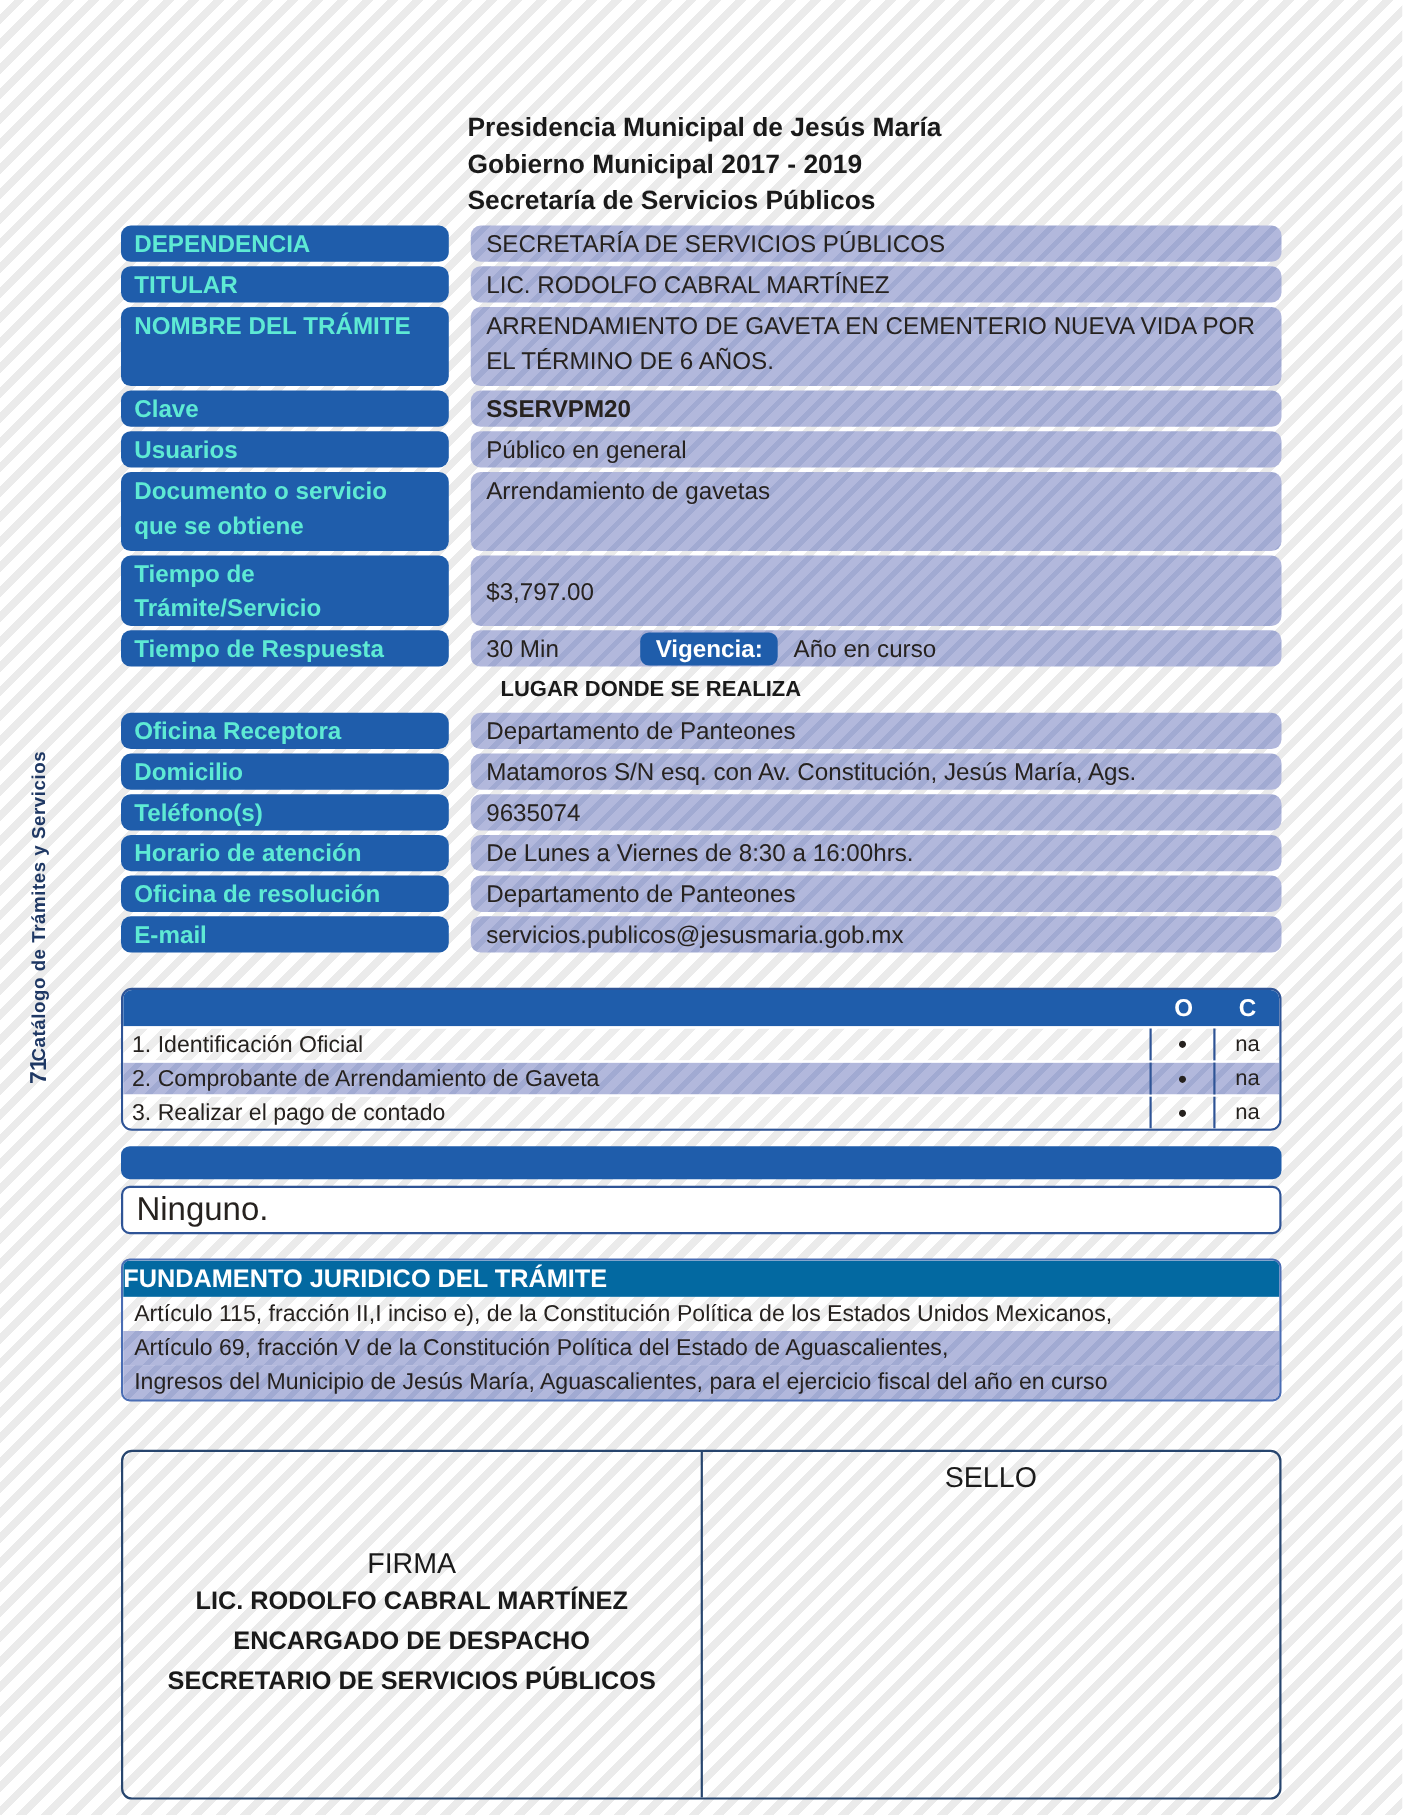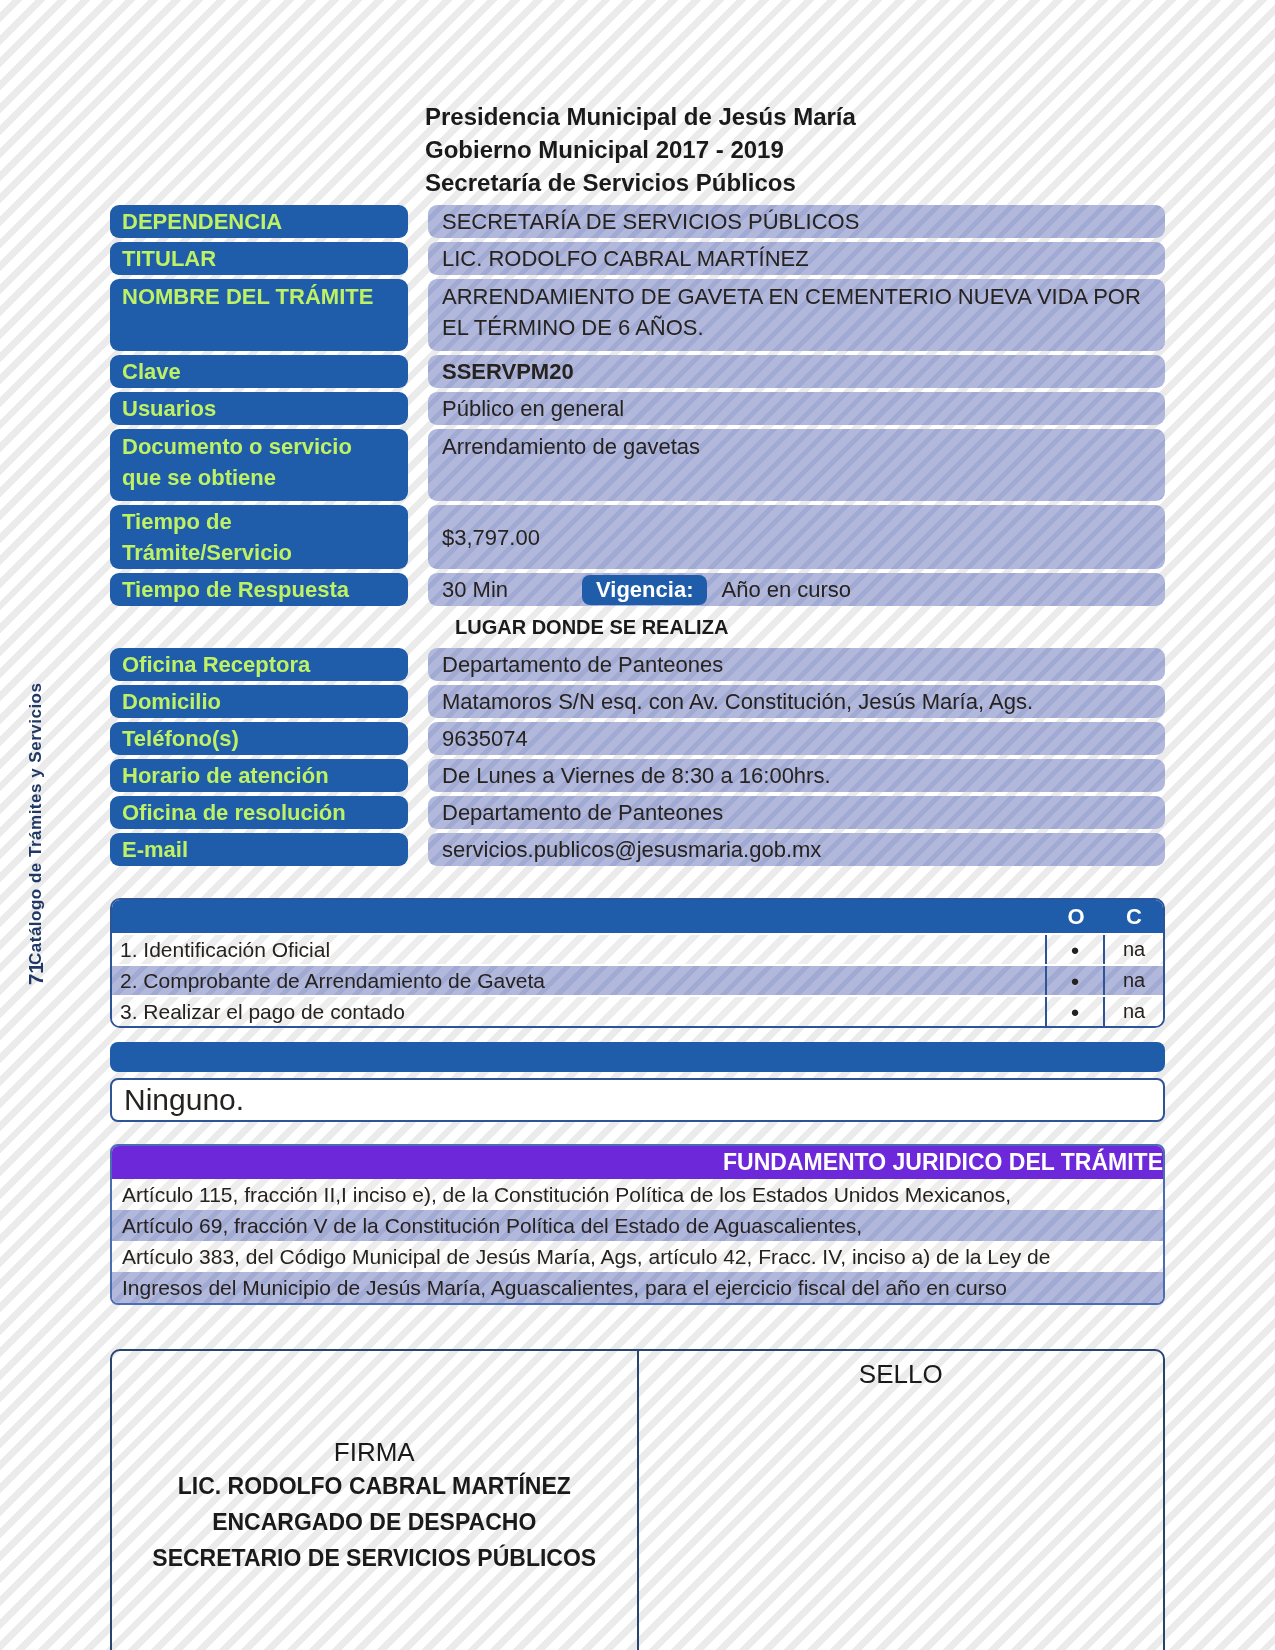--- a/index.html
+++ b/index.html
@@ -31,21 +31,21 @@
   
   .doc-header { position:absolute; left:425px; top:100px; }
   .doc-header div { font-size:24px; font-weight:bold; line-height:33px; color:#1a1a1a; }
 
   
   .content { position:absolute; left:110px; top:205px; width:1055px; }
 
   .info-row { display:flex; gap:20px; margin-bottom:4px; }
   .label-box {
     width:298px; min-height:33px; background:#1f5dab; border-radius:9px;
-    color:#bef264; font-weight:bold; font-size:22px; line-height:31px;
+    color:#5eead4; font-weight:bold; font-size:22px; line-height:31px;
     padding:1px 12px; display:flex; align-items:center;
   }
   .value-box {
     flex:1; min-height:33px; border-radius:9px;
     font-size:22px; line-height:31px; padding:1px 14px;
     display:flex; align-items:center; color:#26221f;
   }
   .row-tall .label-box, .row-tall .value-box { min-height:72px; align-items:flex-start; padding-top:2px; }
   .bold-value { font-weight:bold; }
 
@@ -74,21 +74,21 @@
   .req-row .cell-c { font-size:20px; }
 
   .section-bar { height:30px; background:#1f5dab; border-radius:8px; margin-top:14px; }
   .plain-box {
     margin-top:6px; background:#ffffff; border:2px solid #2f5496; border-radius:8px;
     padding:3px 12px; font-size:30px; min-height:36px; display:flex; align-items:center;
   }
 
   
   .fundamento { margin-top:22px; border:2px solid #4a6db4; border-radius:8px; overflow:hidden; background:#ffffff; }
-  .fundamento-header { background:#6d28d9; color:#ffffff; text-align:right; font-weight:bold; font-size:23px; padding:3px 0; }
+  .fundamento-header { background:#0369a1; color:#ffffff; text-align:left; font-weight:bold; font-size:23px; padding:3px 0; }
   .fund-line { font-size:21px; line-height:29px; padding:1px 10px; min-height:30px; display:flex; align-items:center; }
 
   
   .sig-box {
     margin-top:44px; height:318px; border:2px solid #27456e; border-radius:10px;
     display:flex;
   }
   .sig-cell { flex:1; display:flex; flex-direction:column; align-items:center; justify-content:space-between; }
   .sig-cell-left { border-right:2px solid #27456e;justify-content:center; }
   .sig-title { font-size:26px; margin-top:8px; color:#1a1a1a; }
@@ -198,21 +198,20 @@
       </div>
     </div>
 
     <div class="section-bar"></div>
     <div class="plain-box">Ninguno.</div>
 
     <div class="fundamento">
       <div class="fundamento-header">FUNDAMENTO JURIDICO DEL TRÁMITE</div>
       <div class="fund-line striped-white">Artículo 115, fracción II,I inciso e),  de la Constitución Política de los Estados Unidos Mexicanos,</div>
       <div class="fund-line striped-purple">Artículo 69, fracción V de la Constitución Política del Estado de Aguascalientes,</div>
-      <div class="fund-line striped-white">Artículo 383, del Código Municipal de Jesús María, Ags, artículo 42, Fracc. IV, inciso a) de la Ley de</div>
       <div class="fund-line striped-purple">Ingresos del Municipio de Jesús María, Aguascalientes,  para el ejercicio fiscal del año en curso</div>
     </div>
 
     <div class="sig-box">
       <div class="sig-cell sig-cell-left">
         <div class="sig-title">FIRMA</div>
         <div class="sig-names">
           <div>LIC. RODOLFO CABRAL MARTÍNEZ</div>
           <div>ENCARGADO DE DESPACHO</div>
           <div>SECRETARIO DE SERVICIOS PÚBLICOS</div>

